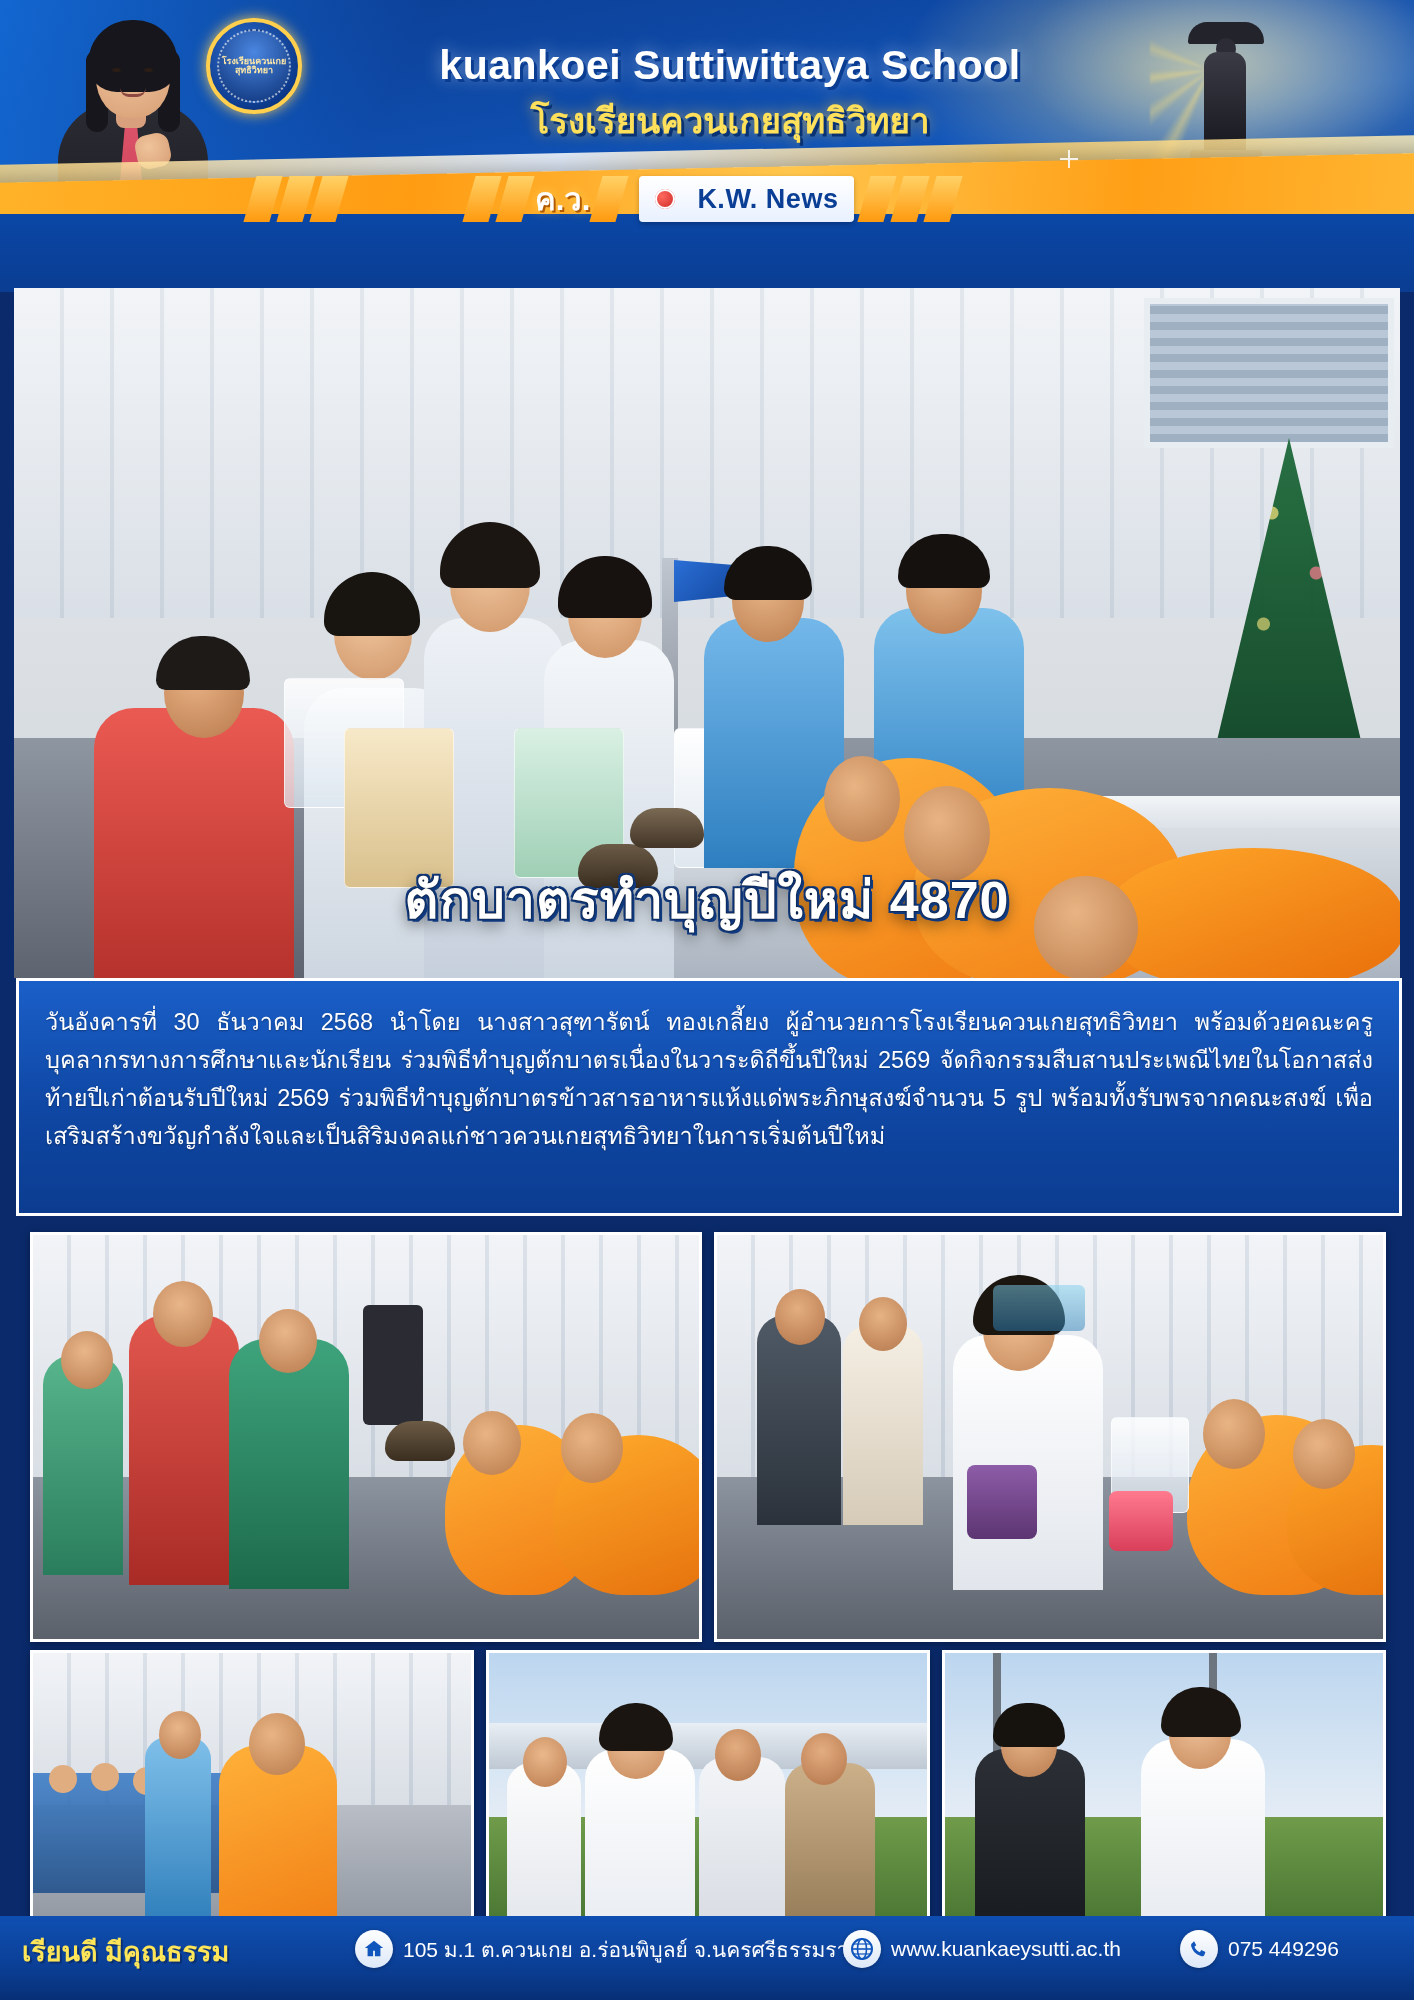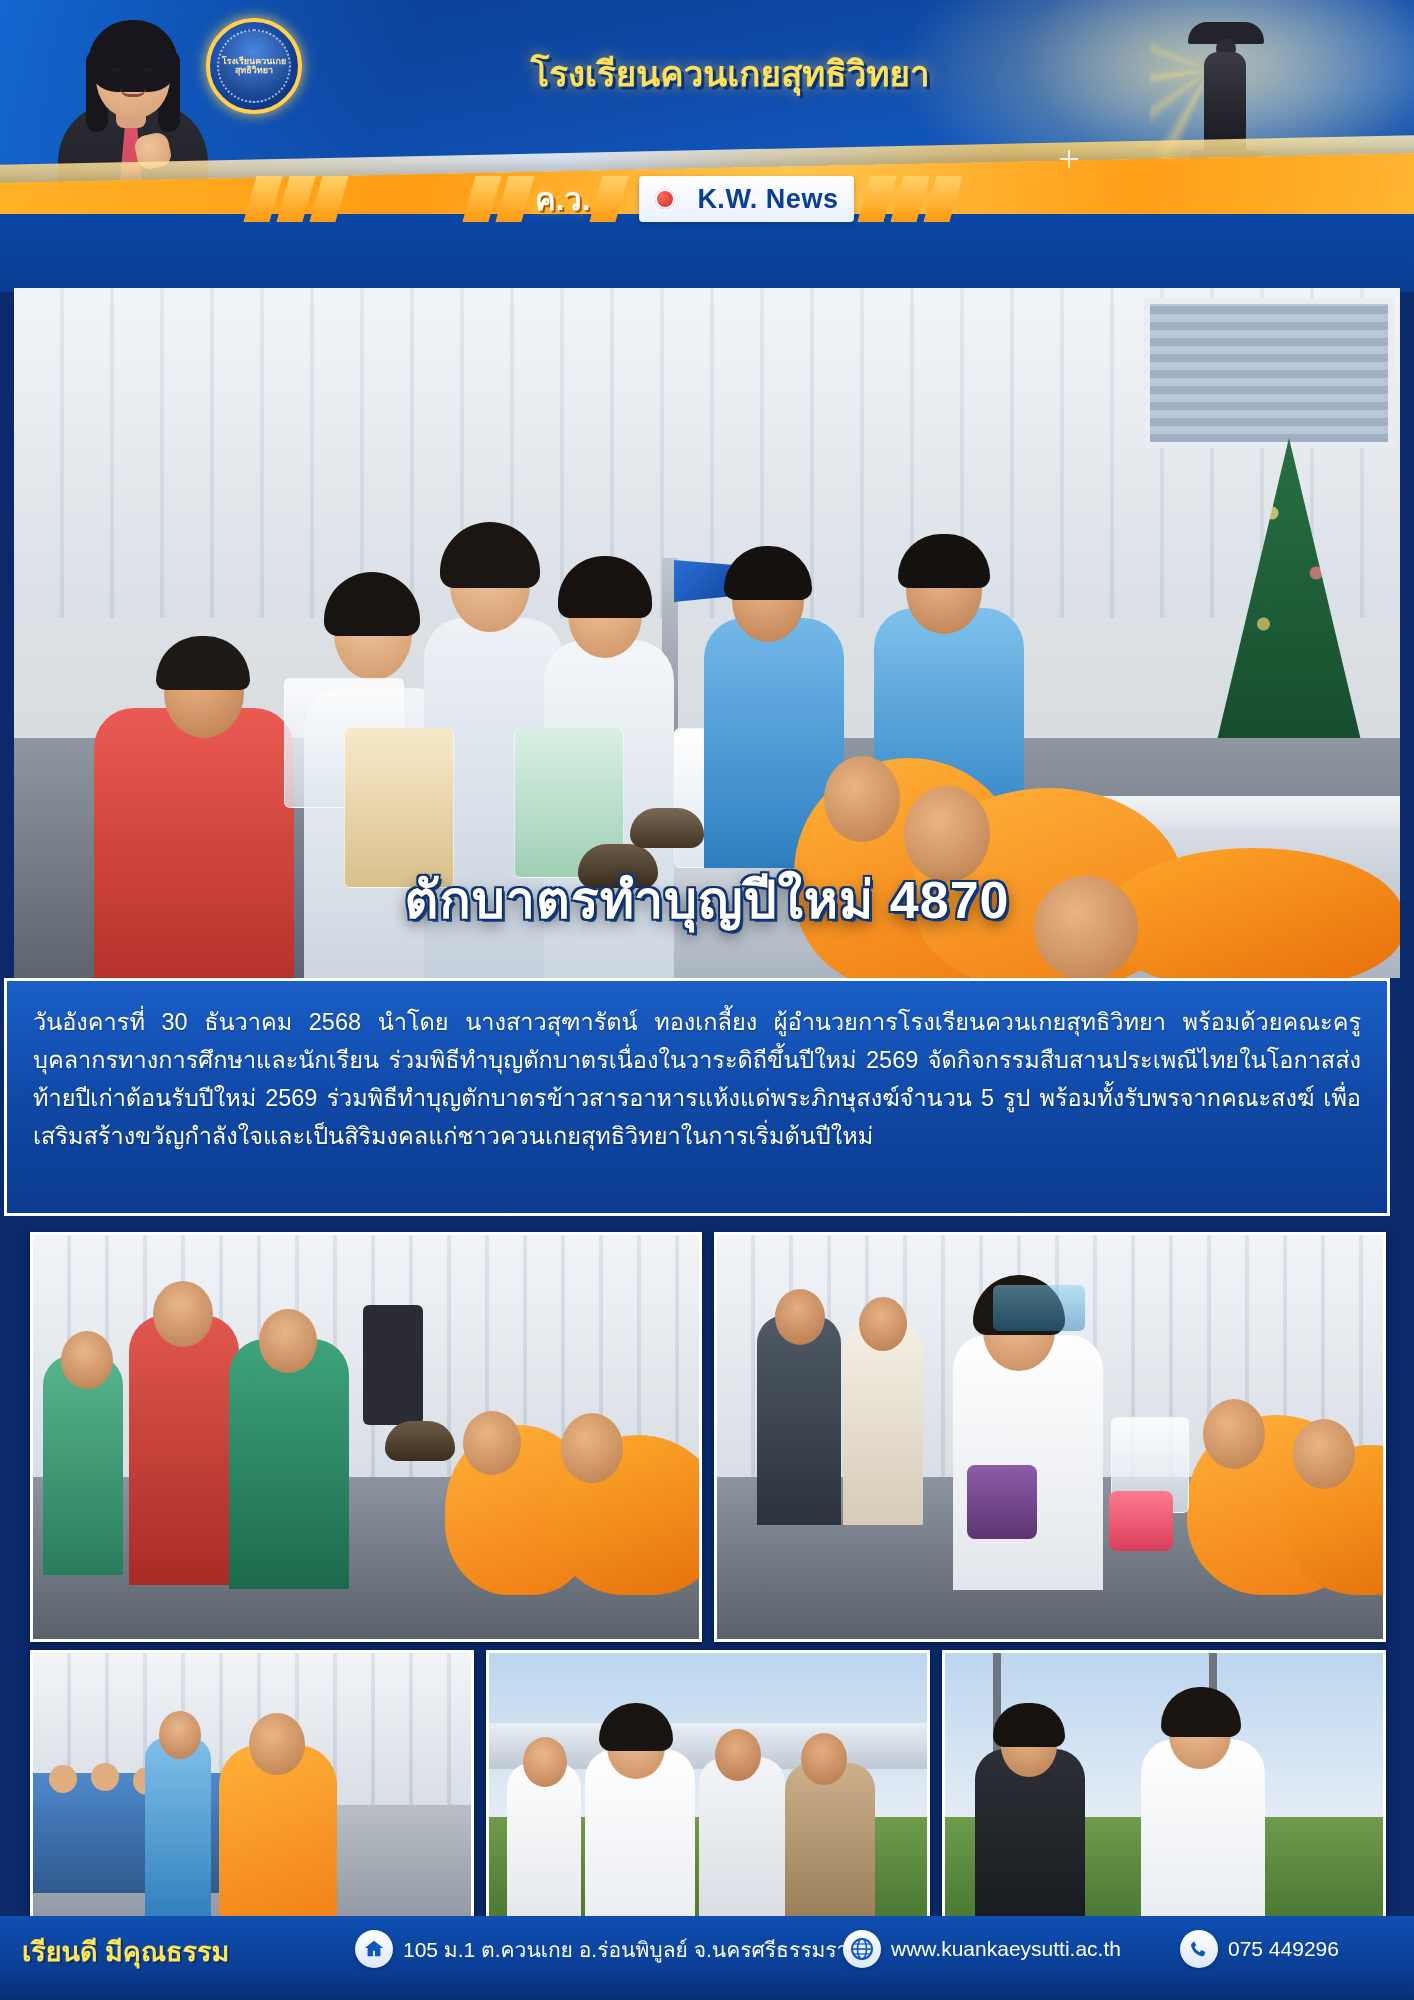--- a/index.html
+++ b/index.html
@@ -258,21 +258,21 @@
     background:linear-gradient(100deg,#0e4fb4 0%, #0c44a0 62%, rgba(12,68,160,.92) 100%);
     border-right:6px solid #ffc43d;
     box-shadow:0 3px 10px rgba(0,0,0,.35);
     clip-path:polygon(0 0,100% 0,96% 100%,0 100%);
   }
   .nameplate .l1{ color:#ffffff; font-size:22px; font-weight:bold; letter-spacing:.3px; }
   .nameplate .l2{ color:#ffffff; font-size:20px; margin-top:4px; }
 
   
   .desc{
-    position:absolute; left:4px; top:978px; width:1386px; height:238px;
+    position:absolute; left:16px; top:978px; width:1386px; height:238px;
     background:linear-gradient(180deg,#1a5fc8 0%, #0f47a4 55%, #0b3c90 100%);
     border:3px solid #ffffff;
     padding:22px 26px 10px 26px;
   }
   .desc p{
     color:#ffffff; font-size:23.5px; line-height:1.62; text-align:justify;
     text-align-last:left;
     text-shadow:0 1px 2px rgba(0,0,0,.35);
   }
 
@@ -375,20 +375,21 @@
       <div class="dir-hand"></div>
     </div>
 
     <div class="seal">
       <div class="seal-ring">
         <div class="seal-inner">โรงเรียนควนเกยสุทธิวิทยา</div>
       </div>
     </div>
 
     <div class="hdr-titles">
+      <div class="title-en">kuankoei Suttiwittaya School</div>
       <div class="title-th">โรงเรียนควนเกยสุทธิวิทยา</div>
     </div>
 
     <div class="hdr-swoosh2"></div>
     <div class="hdr-swoosh"></div>
     <div class="hdr-blue-strip"></div>
 
     <div class="hdr-ribbon">
       <div class="rib-tooth"></div>
       <div class="rib-tooth"></div>

